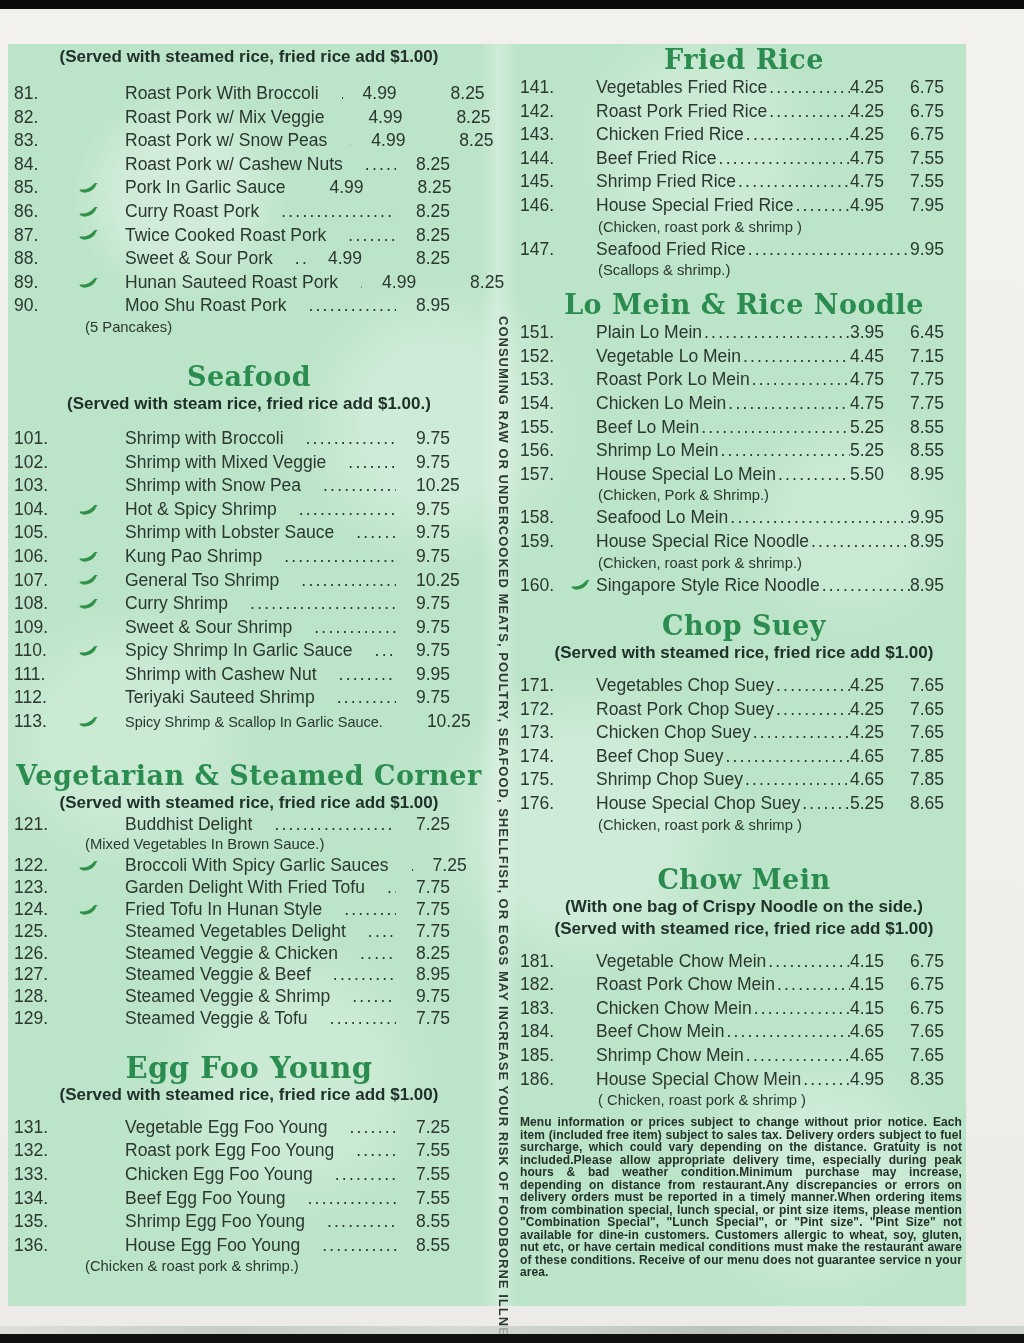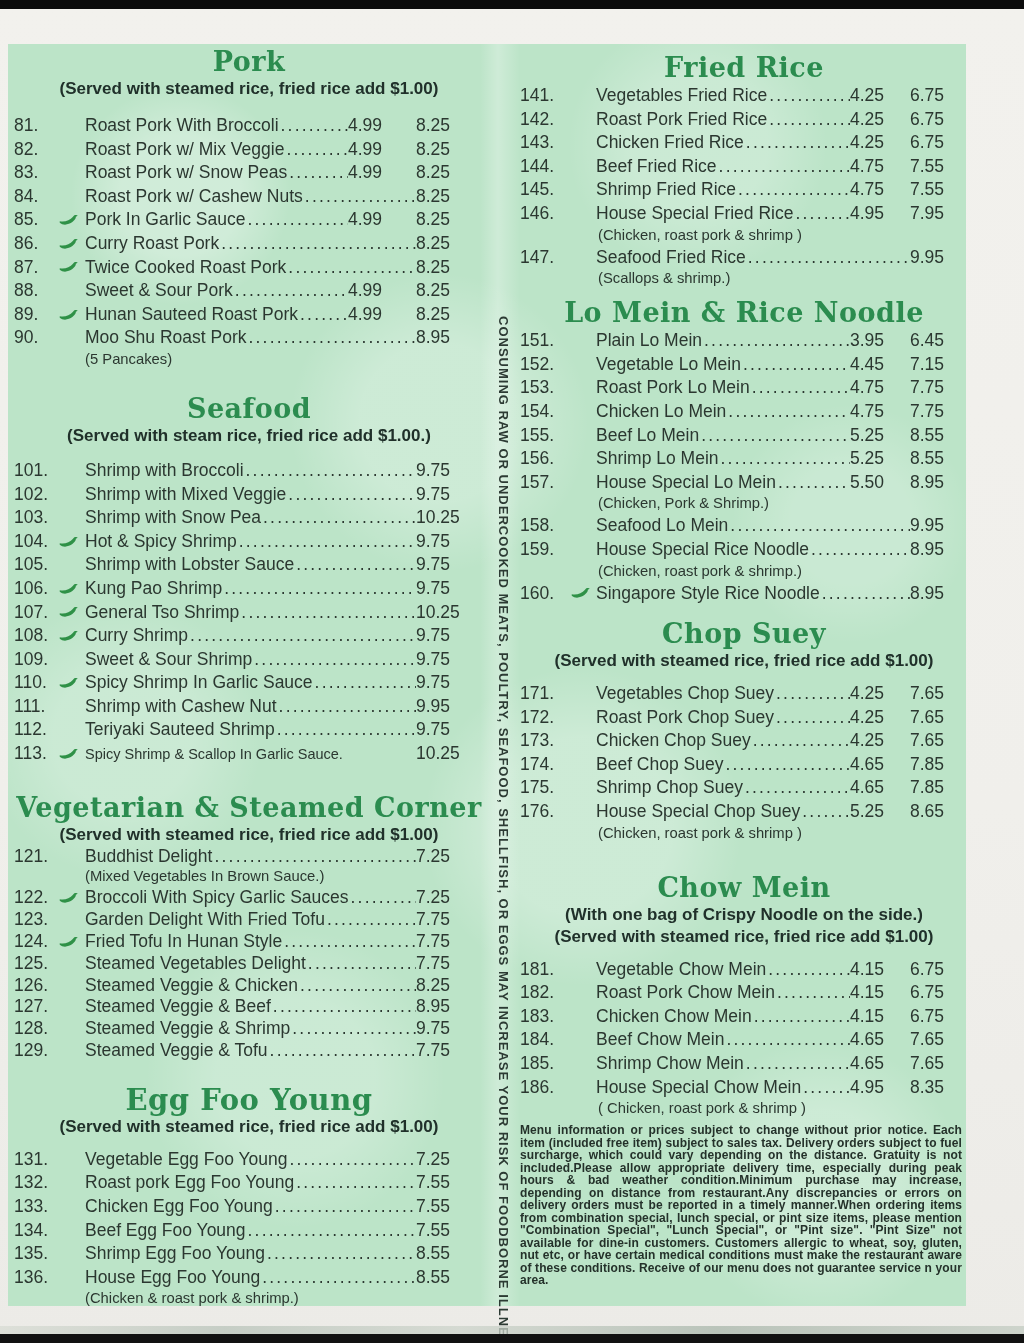--- a/index.html
+++ b/index.html
@@ -29,21 +29,21 @@
   .divider-strip{position:absolute;left:472px;top:0;width:40px;height:100%;
     background:linear-gradient(90deg,rgba(255,255,255,0) 0%,rgba(255,255,255,.28) 45%,rgba(255,255,255,0) 100%);}
   .divider-text{
     position:absolute;left:481px;top:272px;height:985px;width:22px;
     writing-mode:vertical-rl;text-orientation:mixed;white-space:nowrap;
     font-size:13px;letter-spacing:1px;color:#2c3a33;font-weight:bold;
   }
 
   .col{position:absolute;top:0;}
   .col-left{left:6px;width:470px;padding-top:2px;}
-  .col-right{left:512px;width:448px;padding-top:8px;}
+  .col-right{left:512px;width:448px;padding-top:0;}
 
   .section{margin:0;}
   .section-title{
     font-family:"DejaVu Serif", serif;font-weight:bold;color:#2b8c4f;
     text-align:center;font-size:27px;line-height:32px;margin:0;letter-spacing:.5px;
   }
   .section-subtitle{
     text-align:center;font-weight:bold;font-size:17px;line-height:22px;color:#20302a;
   }
   .items{margin:0;}
@@ -52,21 +52,21 @@
   .num{flex:none;width:44px;}
   .col-right .num{width:50px;}
   .slot{flex:none;width:27px;align-self:center;}
   .col-right .slot{width:26px;}
   .name{flex:none;white-space:nowrap;}
   .name.small{font-size:14.5px;}
   .dots{flex:1 1 0;overflow:hidden;white-space:nowrap;letter-spacing:2.2px;padding:0 2px;}
   .p1{flex:none;width:68px;}
   .col-right .p1{width:60px;}
   .p2{flex:none;width:46px;}
-  .col-left .row{padding-right:22px;}
+  .col-left .row{padding-right:22px;gap:20px;}
   .col-right .row{padding-right:12px;}
   .note{margin-left:71px;font-size:14.8px;line-height:18px;color:#2b3730;margin-bottom:2px;}
   .col-right .note{margin-left:78px;}
   .chili{display:block;width:21px;height:12px;}
   .chili path{fill:#2f9147;}
 
   .footer-note{
     margin-top:7px;width:442px;font-size:12px;line-height:12.5px;color:#24312a;
     text-align:justify;font-weight:bold;letter-spacing:.1px;
   }
@@ -80,21 +80,20 @@
 </head>
 <body>
 
 <div class="top-bar"></div>
 
 <div class="sheet">
   <div class="divider-strip"></div>
   <div class="divider-text">CONSUMING RAW OR UNDERCOOKED MEATS, POULTRY, SEAFOOD, SHELLFISH, OR EGGS MAY INCREASE YOUR RISK OF FOODBORNE ILLNESS.</div>
   <div class="col col-left" id="col0">
       <div class="section ">
-        <h2 class="section-title">Pork</h2>
         <div class="section-subtitle mb-sub">(Served with steamed rice, fried rice add $1.00)</div>
         <div class="items">
           <div class="row">
             <span class="num">81.</span>
             <span class="slot"></span>
             <span class="name">Roast Pork With Broccoli</span>
             <span class="dots">..........................................................................................</span>
             <span class="p1">4.99</span>
             <span class="p2">8.25</span>
           </div>

